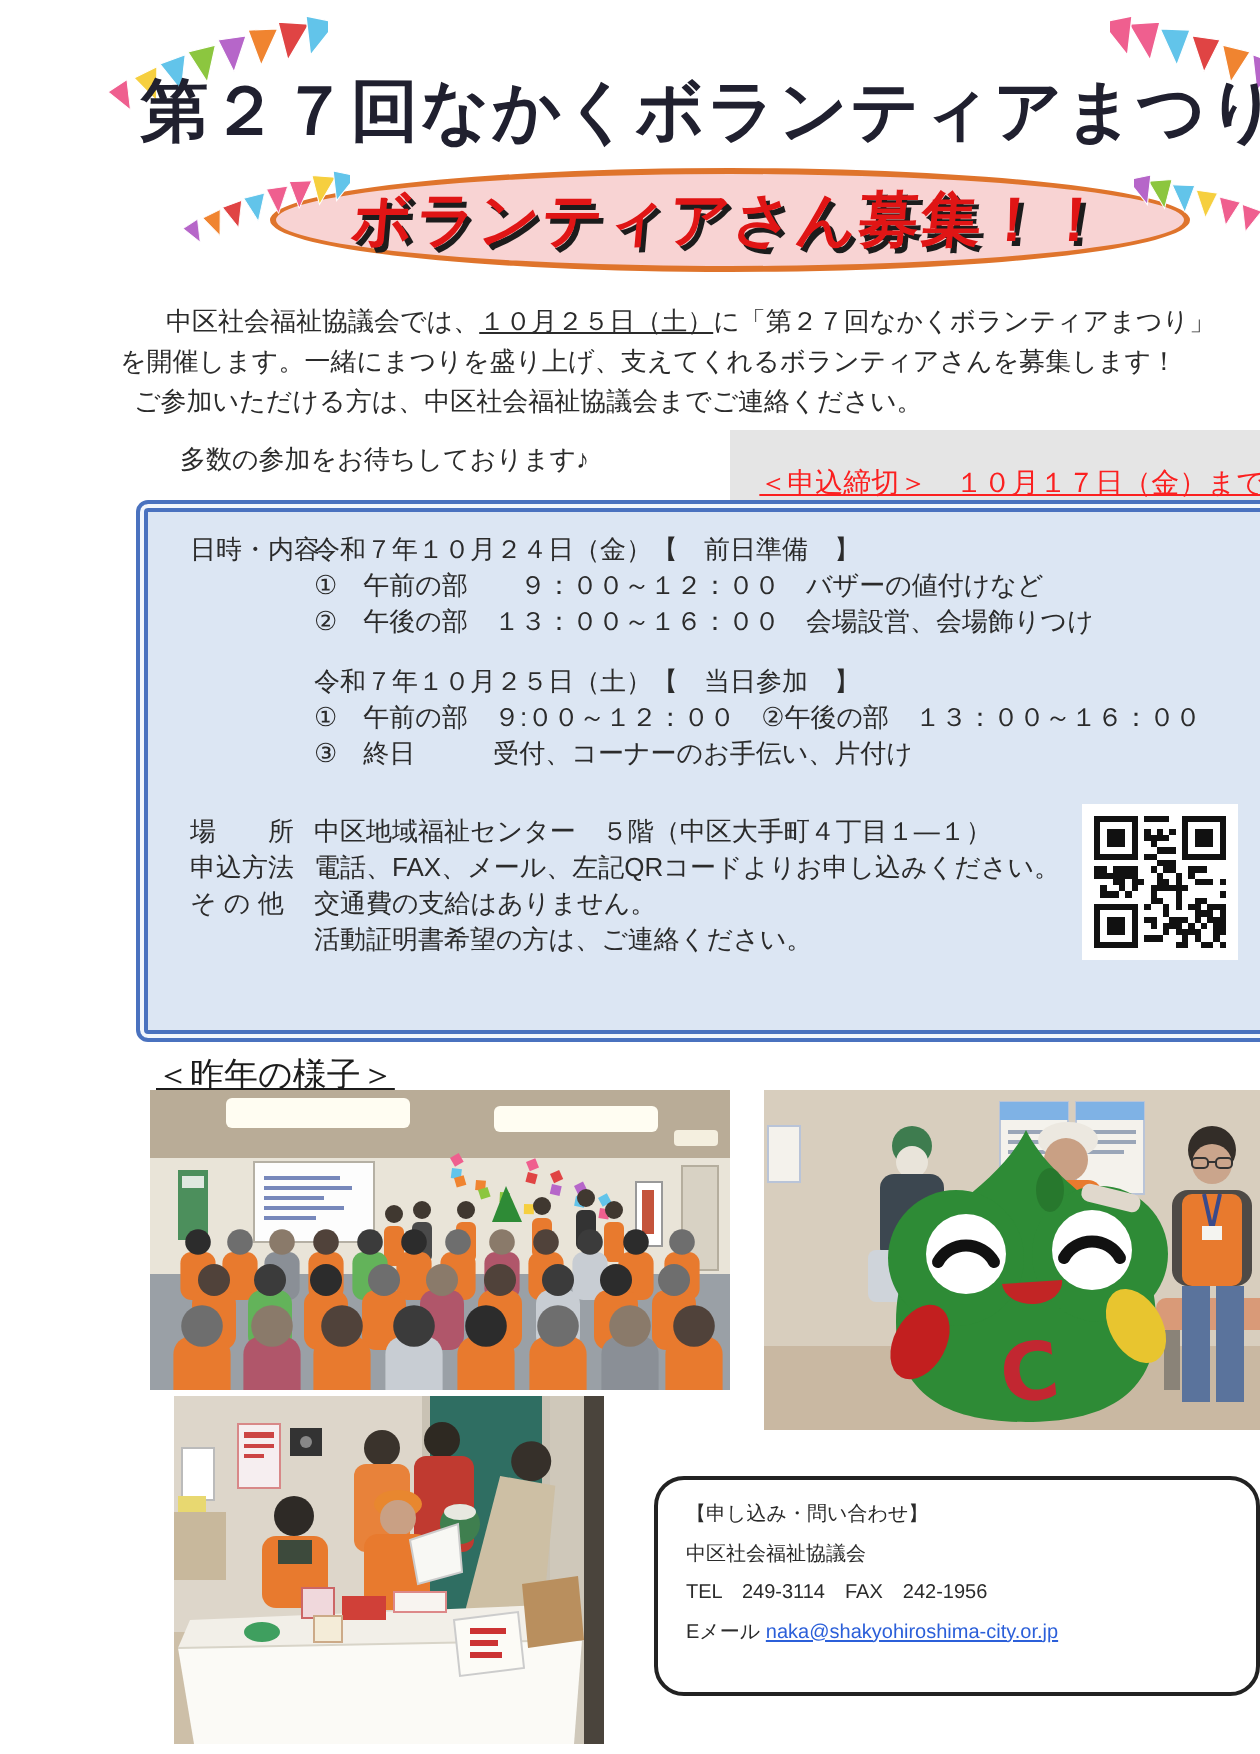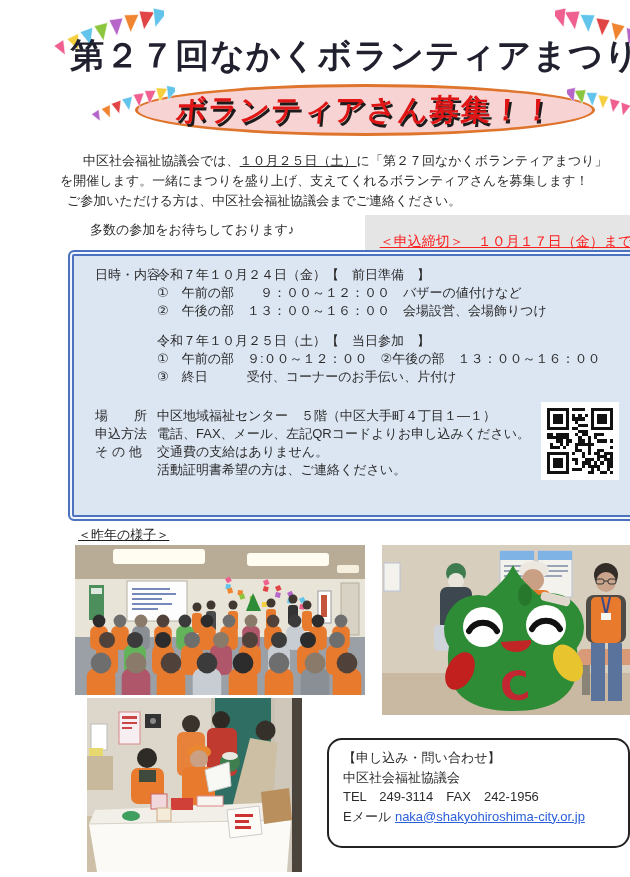--- a/index.html
+++ b/index.html
@@ -36,31 +36,31 @@
   .irow{display:flex;}
   .ilbl{width:62px;flex:none;white-space:nowrap;}
   .icnt{flex:1;}
   .icnt div{white-space:nowrap;}
   .gap12{height:12px;} .gap21{height:21px;}
   .qr{position:absolute;right:20px;top:150px;width:78px;height:78px;background:#ffffff;
       display:flex;align-items:center;justify-content:center;}
   .qr svg{width:66px;height:66px;}
 
   
-  .photos-caption{position:absolute;left:38px;top:526px;font-size:13px;color:#1c1c1c;
+  .photos-caption{position:absolute;left:38px;top:526px;font-size:17px;color:#1c1c1c;
                   text-decoration:underline;}
   .photo{position:absolute;display:block;}
   #photo1{left:35px;top:545px;width:290px;height:150px;}
   #photo2{left:342px;top:545px;width:266px;height:170px;}
   #photo3{left:47px;top:698px;width:215px;height:174px;}
 
   
   .contact{position:absolute;left:287px;top:738px;width:303px;height:110px;box-sizing:border-box;
            border:2px solid #222;border-radius:15px;padding:8px 0 0 14px;
-           font-size:13px;line-height:19.5px;white-space:nowrap;}
+           font-size:10px;line-height:19.5px;white-space:nowrap;}
   .contact a{color:#2b5fd9;}
 </style>
 </head>
 <body>
 
 <div class="page">
 
   <svg class="garland" style="left:12px;top:6px" width="112" height="66" viewBox="0 0 112 66">
     <g id="gl1">
         <polygon points="0,0 14,-2 8,16" transform="translate(2,40) rotate(-25) scale(0.8)" fill="#ef5f8f" stroke="#ffffff" stroke-width="0.6"></polygon>

